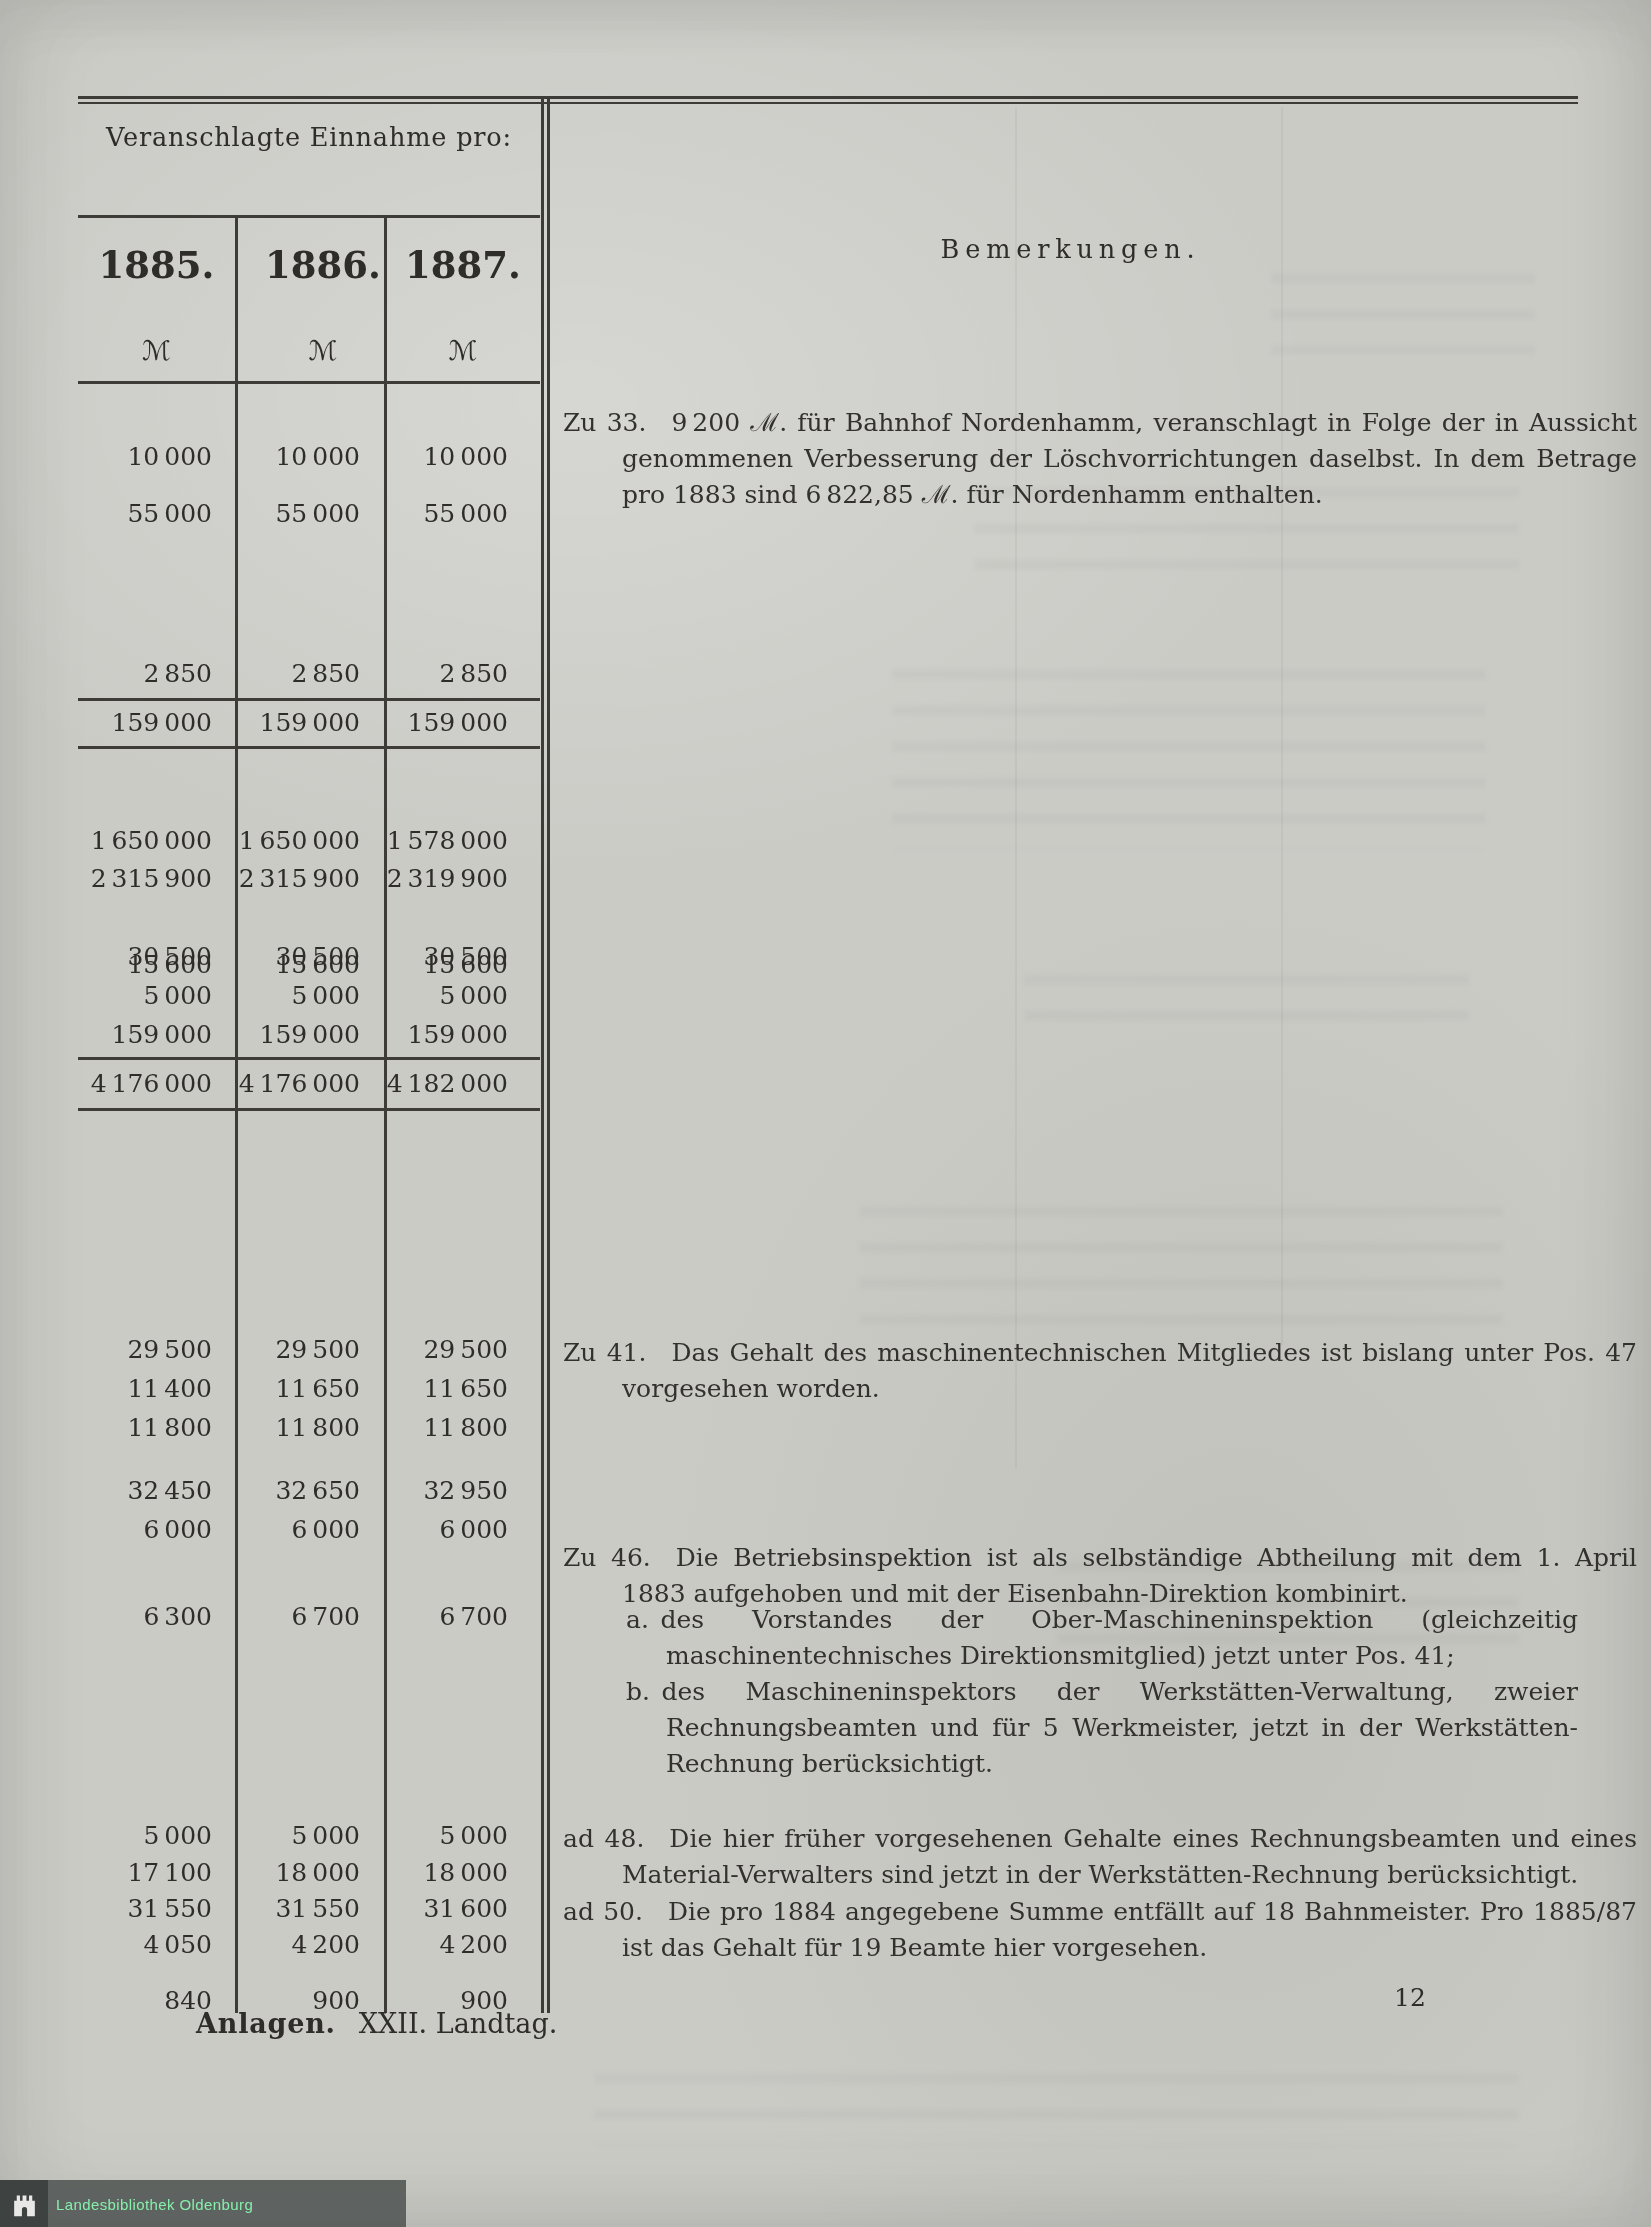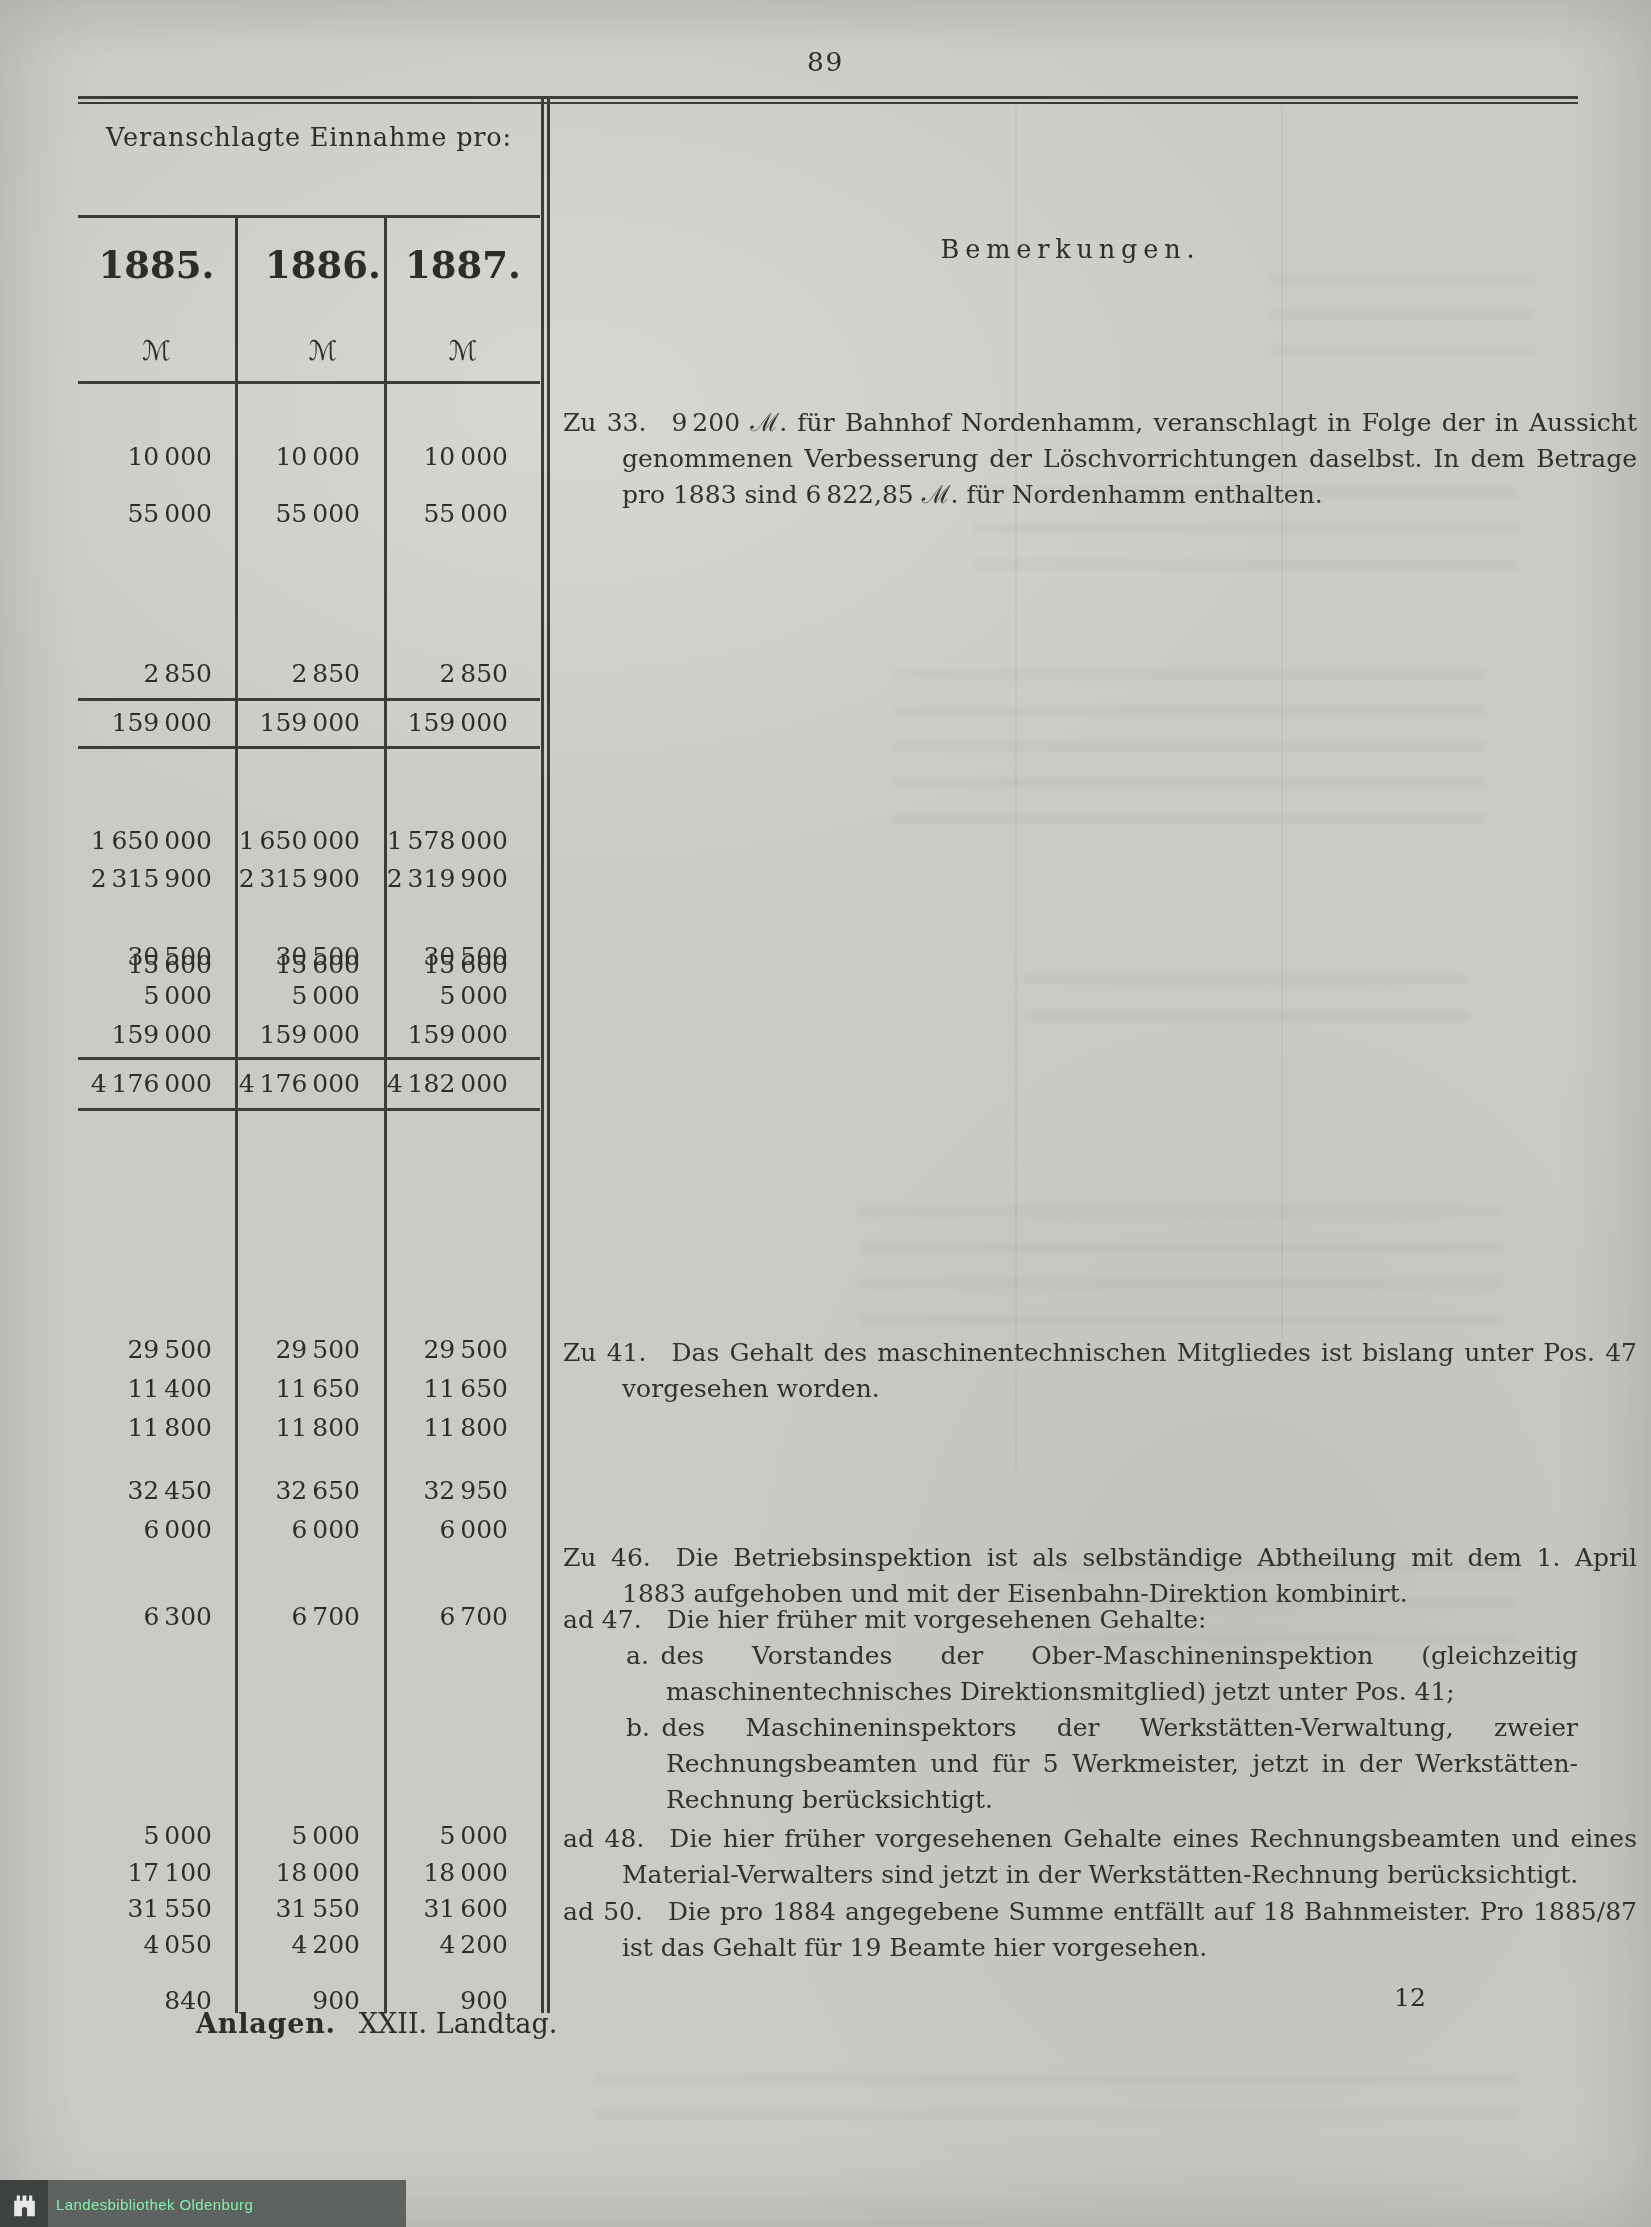--- a/index.html
+++ b/index.html
@@ -57,21 +57,20 @@
   <div class="ghost" style="left:1271px;top:248px;width:264px;height:107px;"></div>
   <div class="ghost" style="left:974px;top:462px;width:545px;height:124px;"></div>
   <div class="ghost" style="left:892px;top:644px;width:594px;height:206px;"></div>
   <div class="ghost" style="left:1024px;top:949px;width:446px;height:83px;"></div>
   <div class="ghost" style="left:859px;top:1181px;width:644px;height:157px;"></div>
   <div class="ghost" style="left:1057px;top:1536px;width:462px;height:124px;"></div>
   <div class="ghost" style="left:594px;top:2048px;width:925px;height:99px;"></div>
   <div class="crease" style="left:1015px;top:107px;height:1362px;"></div>
   <div class="crease" style="left:1281px;top:107px;height:1238px;"></div>
 
-  <div class="pagenum">89</div>
 
   <div class="hrule" style="left:78px;top:96px;width:1500px;"></div>
   <div class="hrule" style="left:78px;top:102px;width:1500px;height:1.7px;"></div>
 
   <div class="vrule" style="left:235px;top:215px;height:1798px;"></div>
   <div class="vrule" style="left:384px;top:215px;height:1798px;"></div>
   <div class="vrule" style="left:541px;top:96px;height:1917px;"></div>
   <div class="vrule" style="left:547px;top:96px;height:1917px;"></div>
 
   <div class="income-header">Veranschlagte Einnahme pro:</div>
@@ -202,21 +201,20 @@
       <span class="nc c3">900</span>
     </div>
 
   <div class="remark hang" style="top:405px"><span class="rlabel">Zu 33.</span><span>9 200 ℳ. für Bahnhof Nordenhamm, veranschlagt in Folge der in Aussicht genommenen Verbesserung der Löschvorrichtungen daselbst.  In dem Betrage pro 1883 sind 6 822,85 ℳ. für Nordenhamm enthalten.</span></div>
 
   <div class="remark hang" style="top:1335px"><span class="rlabel">Zu 41.</span><span>Das Gehalt des maschinentechnischen Mitgliedes ist bislang unter Pos. 47 vorgesehen worden.</span></div>
 
   <div class="remark hang" style="top:1540px"><span class="rlabel">Zu 46.</span><span>Die Betriebsinspektion ist als selbständige Abtheilung mit dem 1. April 1883 aufgehoben und mit der Eisenbahn-Direktion kombinirt.</span></div>
 
   <div class="remark" style="top:1602px">
-    <div class="hang"><span class="rlabel">ad 47.</span><span>Die hier früher mit vorgesehenen Gehalte:</span></div>
     <div class="rsub"><span class="sublabel">a.</span><span>des Vorstandes der Ober-Maschineninspektion (gleichzeitig maschinentechnisches Direktionsmitglied) jetzt unter Pos. 41;</span></div>
     <div class="rsub"><span class="sublabel">b.</span><span>des Maschineninspektors der Werkstätten-Verwaltung, zweier Rechnungsbeamten und für 5 Werkmeister, jetzt in der Werkstätten-Rechnung berücksichtigt.</span></div>
   </div>
 
   <div class="remark hang" style="top:1821px"><span class="rlabel">ad 48.</span><span>Die hier früher vorgesehenen Gehalte eines Rechnungsbeamten und eines Material-Verwalters sind jetzt in der Werkstätten-Rechnung berücksichtigt.</span></div>
 
   <div class="remark hang" style="top:1894px"><span class="rlabel">ad 50.</span><span>Die pro 1884 angegebene Summe entfällt auf 18 Bahnmeister.  Pro 1885/87 ist das Gehalt für 19 Beamte hier vorgesehen.</span></div>
 
   <div class="signature">
     <span class="sig-bold">Anlagen.</span><span>XXII. Landtag.</span>

